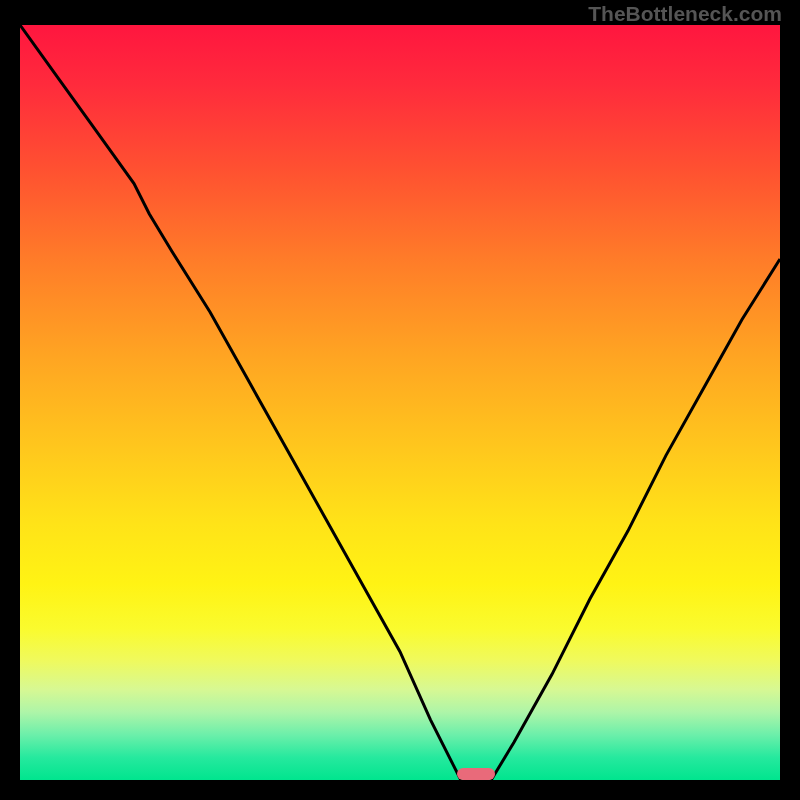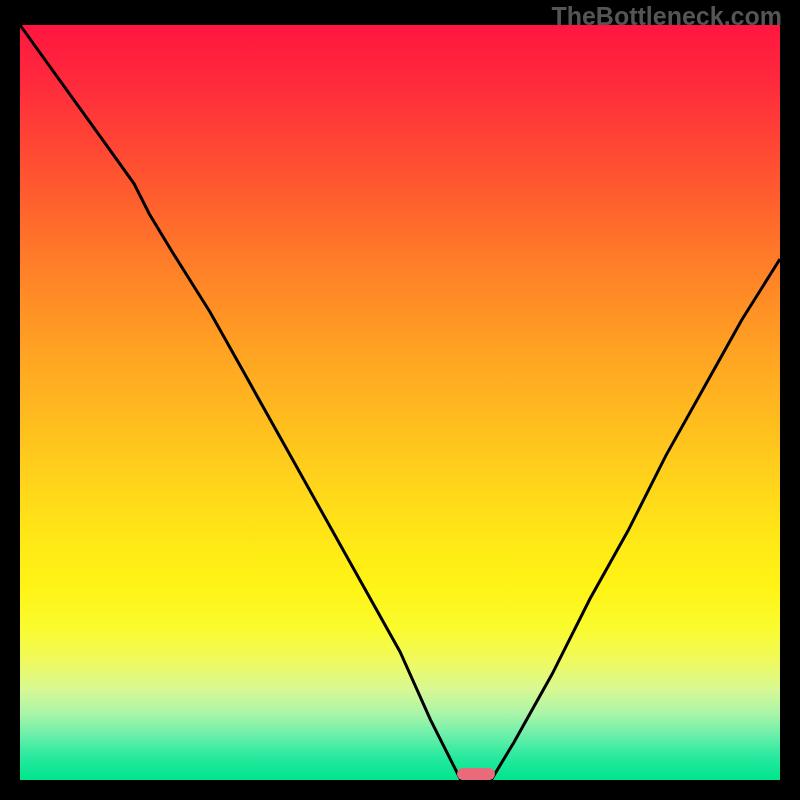--- a/index.html
+++ b/index.html
@@ -1,17 +1,17 @@
 <!DOCTYPE html>
 <html><head>
 <meta charset="utf-8">
 <style>
 body{margin:0;background:#000;width:800px;height:800px;font-family:Arial,sans-serif}
 .wrap{width:800px;height:800px;position:relative}
-.label{position:absolute;top:2px;right:18px;color:#555;font-size:25px;font-weight:bold}
+.label{position:absolute;top:2px;right:18px;color:#555;font-size:21px;font-weight:bold}
 .plot{position:absolute;left:20px;top:25px;width:760px;height:755px;background:linear-gradient(to bottom,
  #ff163f 0%,#ff2b3c 8%,#ff5430 20%,#ff7f28 32%,#ffa522 44%,#ffc71d 56%,#ffe318 66%,#fff314 74%,#fafb2e 80%,#f0fa5b 84%,#d7f893 88%,#aef5a8 91%,#6cefaa 94%,#26e99e 97%,#00e58e 100%)}
 .curve{position:absolute;left:0;top:0;width:100%;height:100%}
 .marker{position:absolute;background:#e96a7a;height:12px;border-radius:6px}
 </style>
 </head>
 <body>
 
 <div class="wrap">
   <div class="label">TheBottleneck.com</div>

